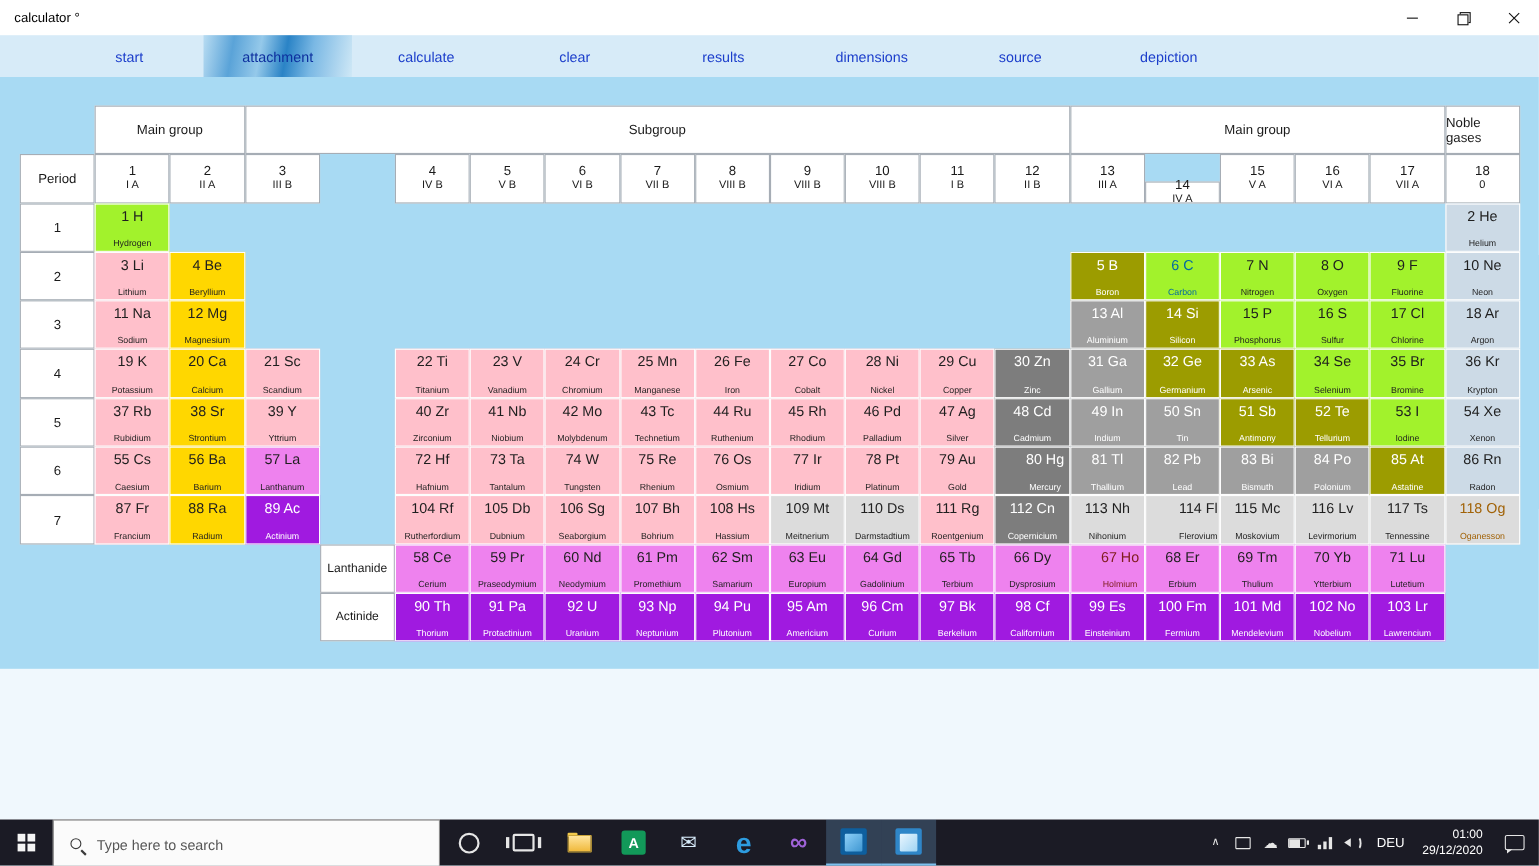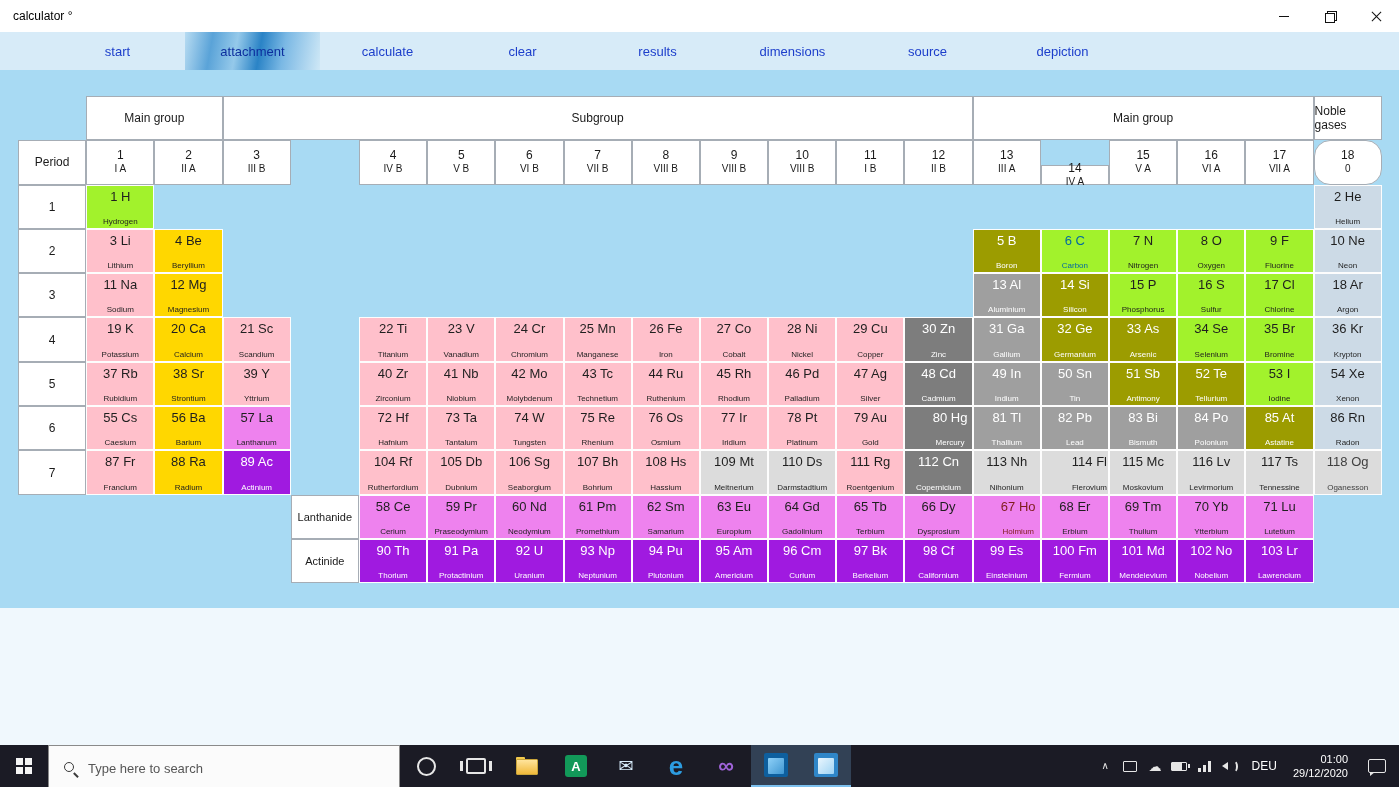--- a/index.html
+++ b/index.html
@@ -184,21 +184,21 @@
         <div class="ch-sub">V A</div>
       </div>
       <div class="chead" style="grid-area: 2 / 18;">
         <div class="ch-num">16</div>
         <div class="ch-sub">VI A</div>
       </div>
       <div class="chead" style="grid-area: 2 / 19;">
         <div class="ch-num">17</div>
         <div class="ch-sub">VII A</div>
       </div>
-      <div class="chead" style="grid-area: 2 / 20; border-radius: 16px;">
+      <div class="chead" style="grid-area: 2 / 20;">
         <div class="ch-num">18</div>
         <div class="ch-sub">0</div>
       </div>
       <div class="pcell" style="grid-area: 3 / 1;">1</div>
       <div class="pcell" style="grid-area: 4 / 1;">2</div>
       <div class="pcell" style="grid-area: 5 / 1;">3</div>
       <div class="pcell" style="grid-area: 6 / 1;">4</div>
       <div class="pcell" style="grid-area: 7 / 1;">5</div>
       <div class="pcell" style="grid-area: 8 / 1;">6</div>
       <div class="pcell" style="grid-area: 9 / 1;">7</div>
@@ -553,21 +553,21 @@
         <div class="e-name">Moskovium</div>
       </div>
       <div class="ecell" style="grid-area: 9 / 18; background: rgb(220, 220, 220); color: rgb(31, 31, 31);">
         <div class="e-top">116 Lv</div>
         <div class="e-name">Levirmorium</div>
       </div>
       <div class="ecell" style="grid-area: 9 / 19; background: rgb(220, 220, 220); color: rgb(31, 31, 31);">
         <div class="e-top">117 Ts</div>
         <div class="e-name">Tennessine</div>
       </div>
-      <div class="ecell" style="grid-area: 9 / 20; background: rgb(220, 220, 220); color: #404040;">
+      <div class="ecell" style="grid-area: 9 / 20; background: rgb(220, 220, 220); color: #a16207;">
         <div class="e-top">118 Og</div>
         <div class="e-name">Oganesson</div>
       </div>
       <div class="ecell" style="grid-area: 10 / 6; background: rgb(238, 130, 238); color: rgb(31, 31, 31);">
         <div class="e-top">58 Ce</div>
         <div class="e-name">Cerium</div>
       </div>
       <div class="ecell" style="grid-area: 10 / 7; background: rgb(238, 130, 238); color: rgb(31, 31, 31);">
         <div class="e-top">59 Pr</div>
         <div class="e-name">Praseodymium</div>

